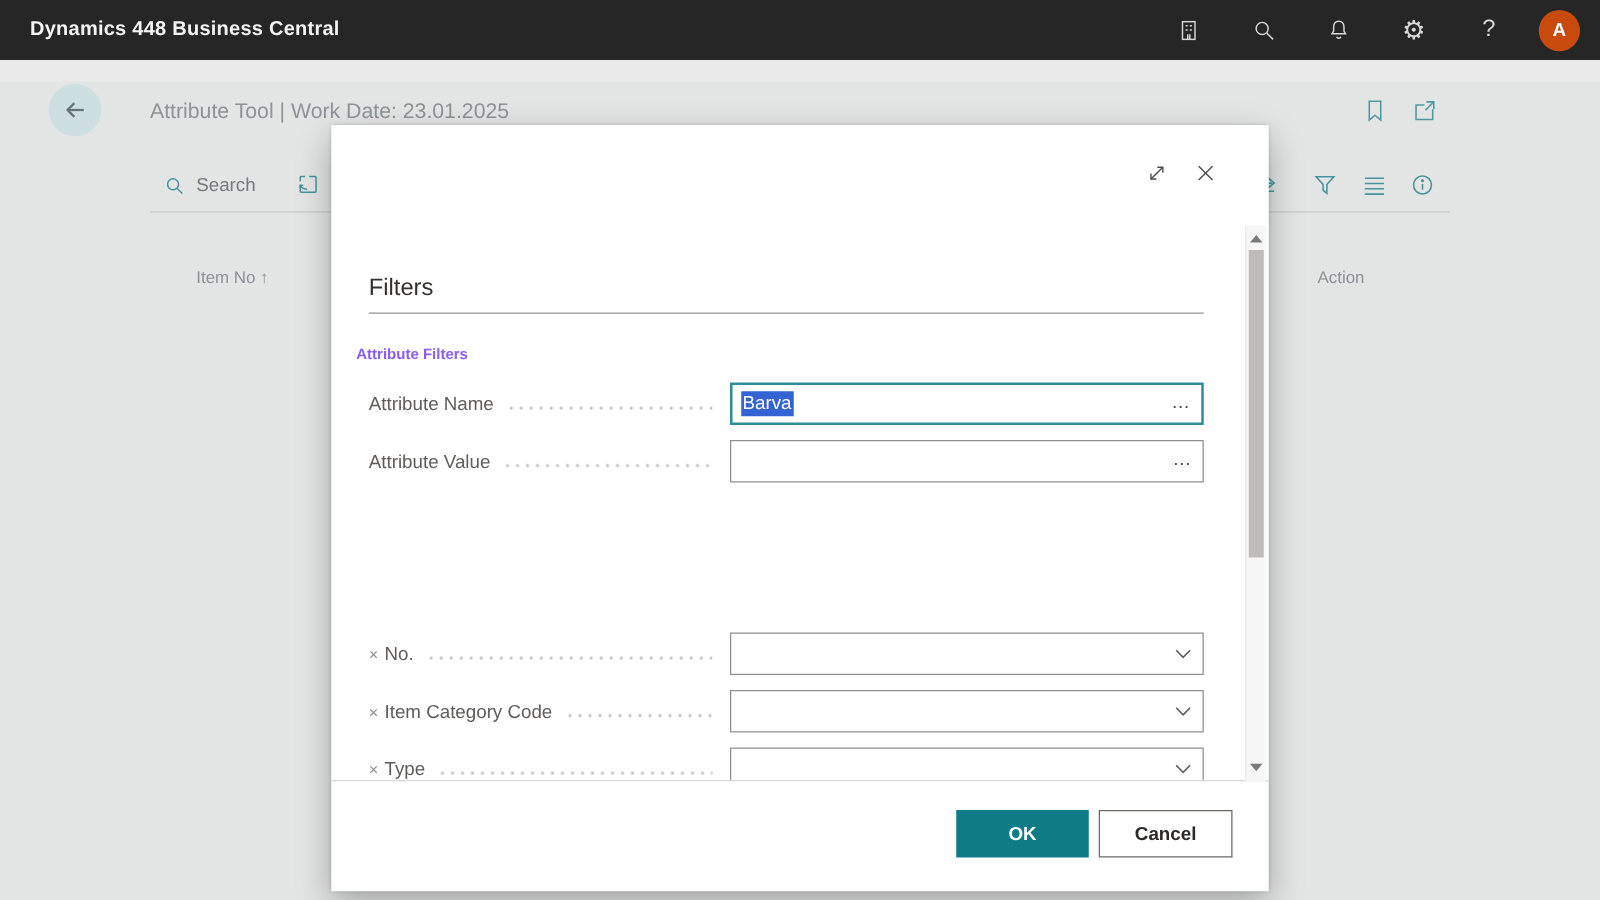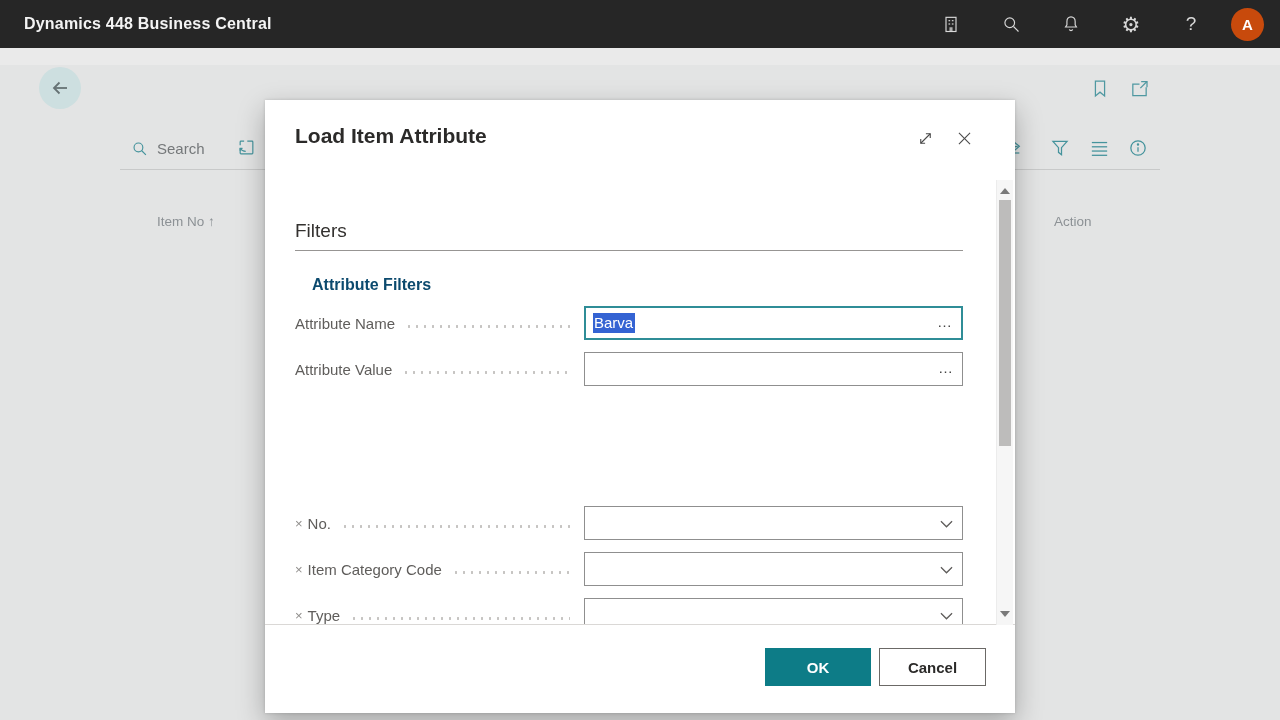--- a/index.html
+++ b/index.html
@@ -38,21 +38,21 @@
             box-shadow:0 10px 26px rgba(0,0,0,.28), 0 0 3px rgba(0,0,0,.15); }
   .dlg-title { position:absolute; left:30px; top:24px; font-size:21px; font-weight:600; color:#2b2a29; }
   .dlg-ctrl { position:absolute; top:26px; width:24px; height:24px; display:flex; align-items:center; justify-content:center; cursor:pointer; }
   .dlg-ctrl svg { stroke:#4a4a4a; fill:none; stroke-width:1.4; }
   .dlg-expand { left:648px; }
   .dlg-close { left:687px; }
 
   .dlg-scroll { position:absolute; left:0; top:80px; width:750px; height:445px; overflow:hidden; border-bottom:1px solid #dad8d6; }
 
   .sect-h { position:absolute; left:30px; width:668px; font-size:19px; color:#33312f; padding-bottom:8px; border-bottom:1px solid #979593; }
-  .grp-lbl { position:absolute; left:47px; font-size:16px; font-weight:bold; color:#0c4a6e; }
+  .grp-lbl { position:absolute; left:20px; font-size:12px; font-weight:bold; color:#8b5cf6; }
 
   .frow { position:absolute; left:30px; width:668px; height:34px; display:flex; align-items:center; }
   .rm { font-size:13px; color:#8f8d8b; margin-right:5px; cursor:pointer; }
   .flabel { font-size:15px; color:#5f5d5b; white-space:nowrap; }
   .leader { flex:1; height:3px; margin:6px 14px 0 10px;
             background-image:radial-gradient(circle, #c6c4c2 1.1px, transparent 1.4px);
             background-size:8px 3px; background-repeat:repeat-x; }
   .finput { position:relative; width:379px; height:34px; flex:0 0 379px; background:#fff;
             border:1px solid #8f8f8f; display:flex; align-items:center; padding:0 26px 0 7px; font-size:15px; color:#252423; cursor:text; }
   .finput.focused { border:2px solid #2f8d97; }
@@ -119,20 +119,21 @@
 
   <div class="page">
     <div class="page-band"></div>
 
     <div class="back-btn">
       <svg width="24" height="24" viewBox="0 0 24 24">
           <line x1="6" y1="12" x2="19" y2="12"></line>
           <polyline points="11.5,6.5 6,12 11.5,17.5"></polyline>
         </svg>
     </div>
+    <span class="breadcrumb">Attribute Tool | Work Date: 23.01.2025</span>
 
     <div class="hdr-ic" style="left:1090px; top:30px;">
       <svg width="20" height="21" viewBox="0 0 24 24">
           <path d="M6.5 3h11v18l-5.5-4.6L6.5 21z"></path>
         </svg>
     </div>
     <div class="hdr-ic" style="left:1129px; top:31px;">
       <svg width="21" height="20" viewBox="0 0 24 24">
           <path d="M20 10v10H4V6h8"></path>
           <polyline points="14,3 21,3 21,10"></polyline>
@@ -184,21 +185,20 @@
         </svg>
     </div>
 
     <div class="divider"></div>
 
     <span class="colhdr" style="left:157px; top:166px;">Item No ↑</span>
     <span class="colhdr" style="left:1054px; top:166px;">Action</span>
   </div>
 
   <div class="dialog">
-    <div class="dlg-title">Load Item Attribute</div>
 
     <div class="dlg-ctrl dlg-expand">
       <svg width="19" height="19" viewBox="0 0 24 24">
           <line x1="6" y1="18" x2="18" y2="6"></line>
           <polyline points="12.5,6 18,6 18,11.5"></polyline>
           <polyline points="6,12.5 6,18 11.5,18"></polyline>
         </svg>
     </div>
     <div class="dlg-ctrl dlg-close">
       <svg width="19" height="19" viewBox="0 0 24 24">

